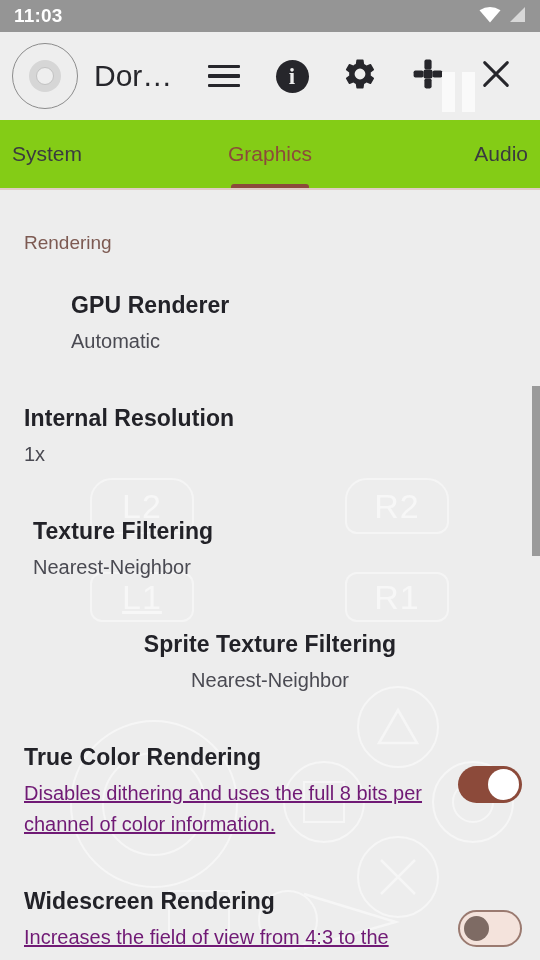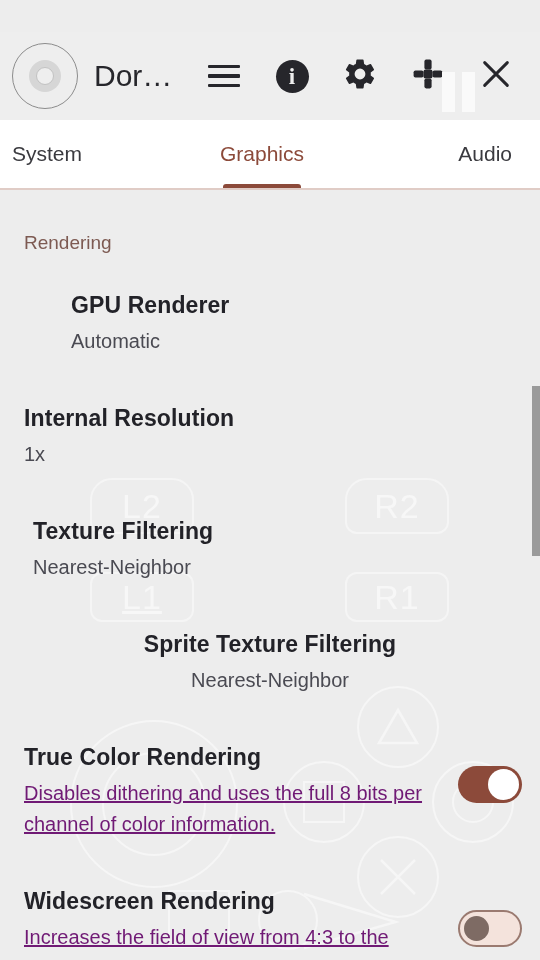--- a/index.html
+++ b/index.html
@@ -56,28 +56,28 @@
   .info-glyph { color:#EEEEEE; font-size:23px; font-weight:bold; font-family:"Liberation Serif", serif; line-height:1; }
   .pause-overlay {
     position:absolute; right:56px; top:40px; width:42px; height:40px;
     display:flex; gap:7px; pointer-events:none;
   }
   .pause-overlay i { display:block; width:13px; height:40px; background:#FAFAFA; }
 
   
   .tabs {
     position:absolute; left:0; top:120px; width:540px; height:70px;
-    background:#ffffff; display:flex; align-items:center;
+    background:#84cc16; display:flex; align-items:center;
   }
   .tab {
     flex:1; text-align:center; font-size:21px; color:#3A3A3F;
     padding-top:22px; position:relative; height:70px;
   }
   .tab.first { text-align:left; padding-left:12px; }
-  .tab.last { text-align:right; padding-right:28px; }
+  .tab.last { text-align:right; padding-right:12px; }
   .tab.active { color:#8C4A3A; }
   .tab-indicator {
     position:absolute; bottom:0; left:50%; transform:translateX(-50%);
     width:78px; height:6px; background:#8C4A3A; border-radius:3px 3px 0 0;
   }
   .tab-divider {
     position:absolute; left:0; top:188px; width:540px; height:2px;
     background:#E0CCC6;
   }
 
@@ -128,20 +128,35 @@
   .scrollbar-thumb {
     position:absolute; right:0; top:196px; width:8px; height:170px;
     background:#9A9A9A;
   }
 </style>
 </head>
 <body>
 
 <div id="app">
 
+  <div class="statusbar">
+    <div class="status-clock">11:03</div>
+    <div class="status-right">
+      <span>
+        <svg width="22" height="17" viewBox="0 0 22 17">
+            <path d="M11 16.5 L0.5 4.2 Q11 -2 21.5 4.2 Z" fill="#FFFFFF"></path>
+          </svg>
+      </span>
+      <span>
+        <svg width="18" height="17" viewBox="0 0 18 17">
+            <path d="M17 1 L17 16 L2 16 Z" fill="#D8D8D8"></path>
+          </svg>
+      </span>
+    </div>
+  </div>
 
   <div class="appbar">
 
     <div class="disc-icon">
       <div class="outer"></div>
         <div class="mid"></div>
         <div class="hole"></div>
     </div>
 
     <div class="app-title">Dor…</div>

